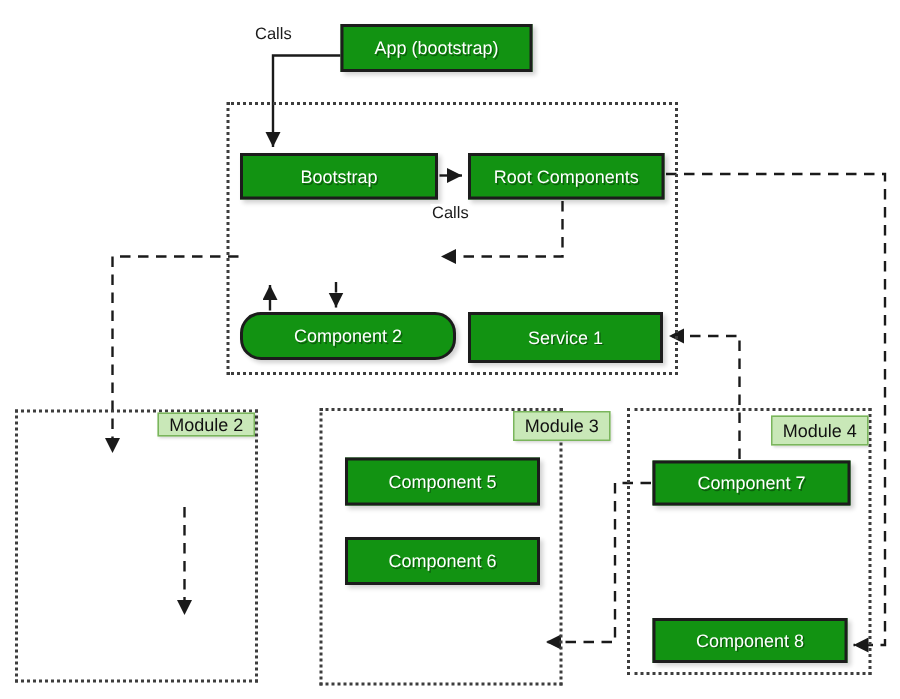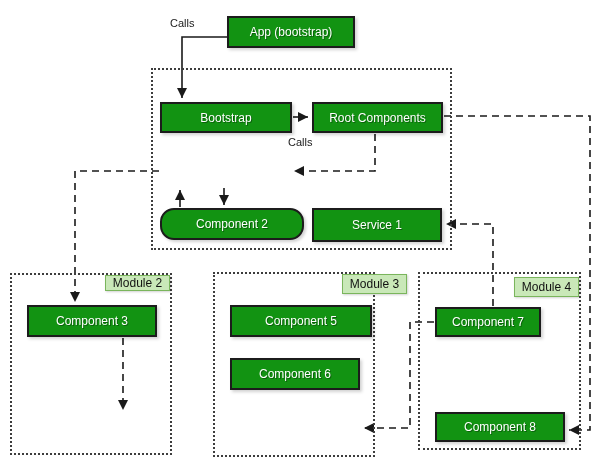--- a/index.html
+++ b/index.html
@@ -67,22 +67,21 @@
 
   <div class="module-label" style="left:105px; top:275px; width:65px; height:16px;">Module 2</div>
   <div class="module-label" style="left:310px; top:274px; width:65px; height:20px;margin-left:32px;">Module 3</div>
   <div class="module-label" style="left:514px; top:277px; width:65px; height:20px;">Module 4</div>
 
   <div class="node" style="left:227px; top:16px; width:128px; height:32px;">App (bootstrap)</div>
   <div class="node" style="left:160px; top:102px; width:132px; height:31px;">Bootstrap</div>
   <div class="node" style="left:312px; top:102px; width:131px; height:31px;">Root Components</div>
   <div class="node" style="left:160px; top:208px; width:144px; height:32px;border-radius:14px;">Component 2</div>
   <div class="node" style="left:312px; top:208px; width:130px; height:34px;">Service 1</div>
-  <div class="node" style="left:27px; top:305px; width:130px; height:32px;">Component 3</div>
-  <div class="node" style="left:230px; top:305px; width:142px; height:32px;text-align:right;">Component 5</div>
+  <div class="node" style="left:230px; top:305px; width:130px; height:32px;text-align:right;">Component 5</div>
   <div class="node" style="left:230px; top:358px; width:130px; height:32px;">Component 6</div>
-  <div class="node" style="left:435px; top:307px; width:106px; height:30px;">Component 7</div>
+  <div class="node" style="left:435px; top:307px; width:132px; height:30px;">Component 7</div>
   <div class="node" style="left:435px; top:412px; width:130px; height:30px;">Component 8</div>
 
   <div class="edge-label" style="left:169px; top:17px;">Calls</div>
   <div class="edge-label" style="left:287px; top:136px;">Calls</div>
 
 </div>
 
 </body></html>

